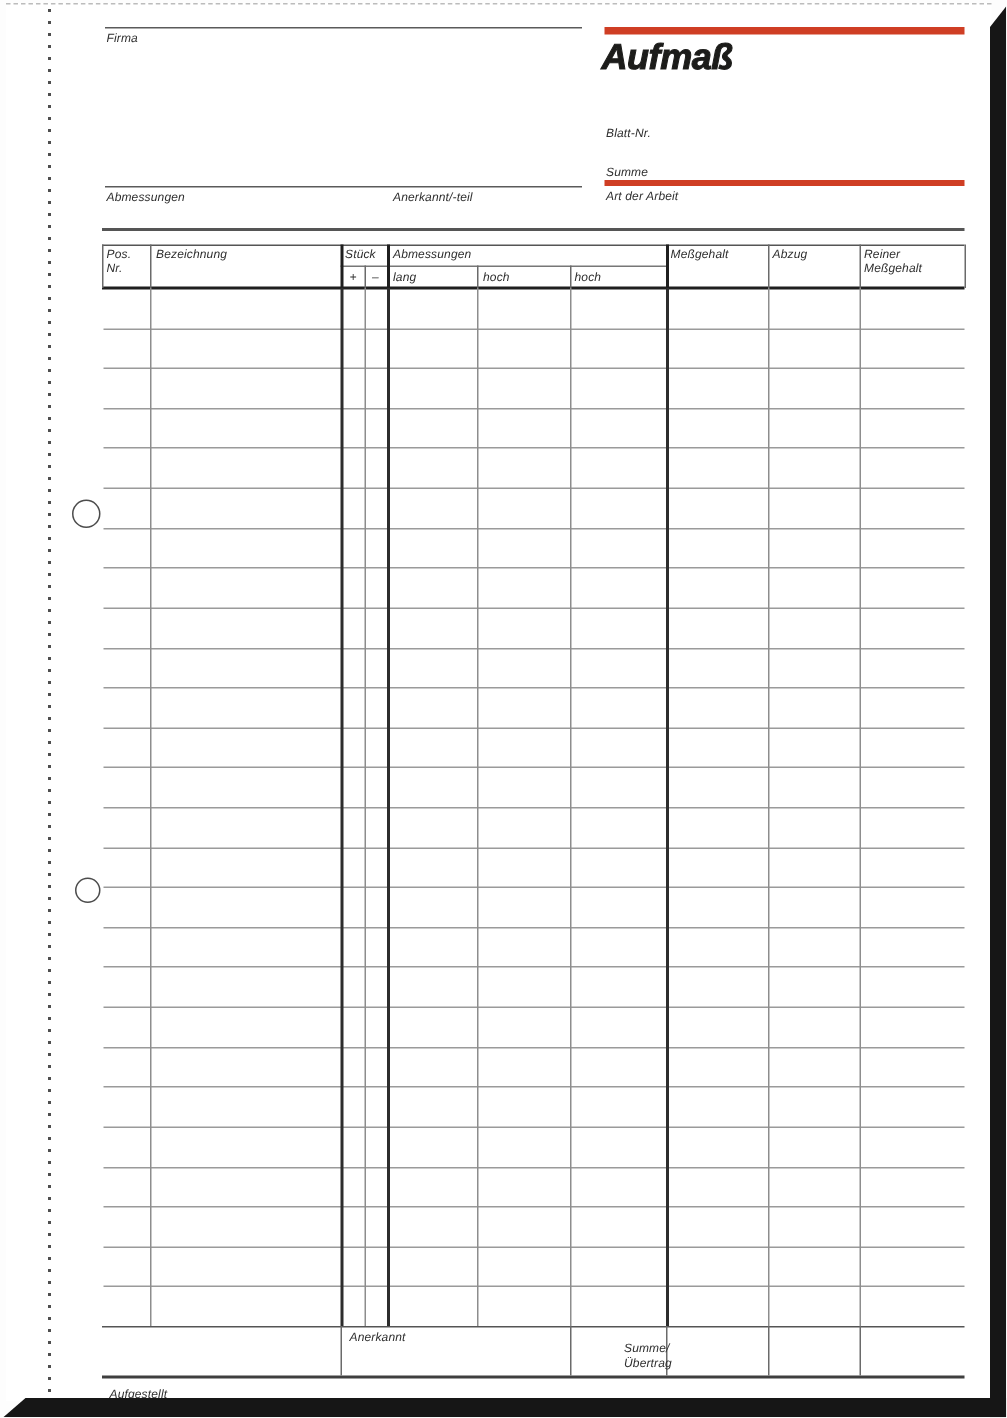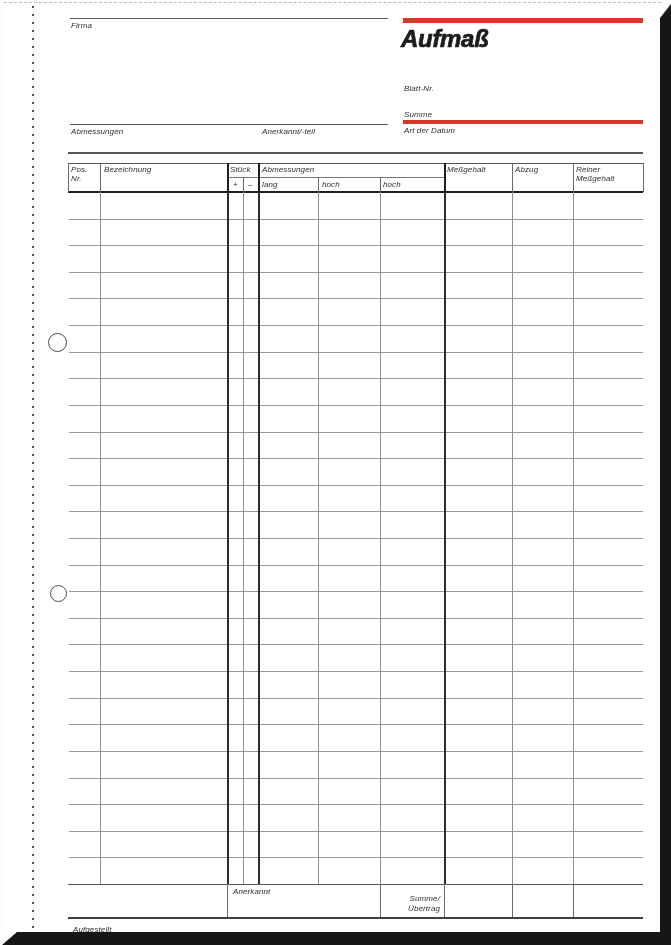--- a/index.html
+++ b/index.html
@@ -15,21 +15,21 @@
   .hole{position:absolute;border:1.5px solid #4c4c4c;border-radius:50%;background:#fff;}
   #hole-top{left:48px;top:333px;width:17px;height:17px;}
   #hole-bottom{left:50px;top:585px;width:15px;height:15px;}
   .hline,.vline{position:absolute;}
   .lbl{position:absolute;font-style:italic;font-size:8px;line-height:9px;color:#2e2e2e;
        white-space:nowrap;letter-spacing:.1px;}
   .red{position:absolute;}
   #form-title{position:absolute;left:401px;top:27px;font-style:italic;font-weight:bold;
       font-size:24px;line-height:24px;color:#1c1c1a;-webkit-text-stroke:.7px #1c1c1a;
       letter-spacing:-.3px;}
-  .ra{text-align:right;}
+  .ra{margin-left:36px;}
 </style>
 </head>
 <body>
 
 <div id="photo">
   <div id="sheet"></div>
 
   <div id="perforation"></div>
   <div id="hole-top" class="hole"></div>
   <div id="hole-bottom" class="hole"></div>
@@ -40,21 +40,21 @@
   <div class="hline" style="left:70px;top:124px;width:318px;height:1px;background:#5a5a5a;"></div>
   <div class="lbl" style="left:71px;top:127px;">Abmessungen</div>
   <div class="lbl" style="left:262px;top:127px;">Anerkannt/-teil</div>
 
   <div class="red" style="left: 403px; top: 18px; width: 240px; height: 5px; background: rgb(207, 62, 36);"></div>
   <div id="form-title">Aufmaß</div>
 
   <div class="lbl" style="left:404px;top:84px;">Blatt-Nr.</div>
   <div class="lbl" style="left:404px;top:110px;">Summe</div>
   <div class="red" style="left: 403px; top: 120px; width: 240px; height: 4px; background: rgb(207, 62, 36);"></div>
-  <div class="lbl" style="left:404px;top:126px;">Art der Datum</div>
+  <div class="lbl" style="left:404px;top:126px;">Art der Arbeit</div>
 
   <div id="grid">
       <div style="position: absolute; left: 68px; top: 152px; width: 575px; height: 2px; background: rgb(85, 85, 85);"></div>
       <div style="position: absolute; left: 68px; top: 163px; width: 575px; height: 1px; background: rgb(85, 85, 85);"></div>
       <div style="position: absolute; left: 227px; top: 177px; width: 217px; height: 1px; background: rgb(119, 119, 119);"></div>
       <div style="position: absolute; left: 68px; top: 191px; width: 575px; height: 2px; background: rgb(31, 31, 31);"></div>
       <div style="position: absolute; left: 68px; top: 884px; width: 575px; height: 1px; background: rgb(85, 85, 85);"></div>
       <div style="position: absolute; left: 68px; top: 917px; width: 575px; height: 2px; background: rgb(63, 63, 63);"></div>
       <div style="position: absolute; left: 69px; top: 219px; width: 574px; height: 1px; background: rgb(154, 154, 154);"></div>
       <div style="position: absolute; left: 69px; top: 245px; width: 574px; height: 1px; background: rgb(154, 154, 154);"></div>

